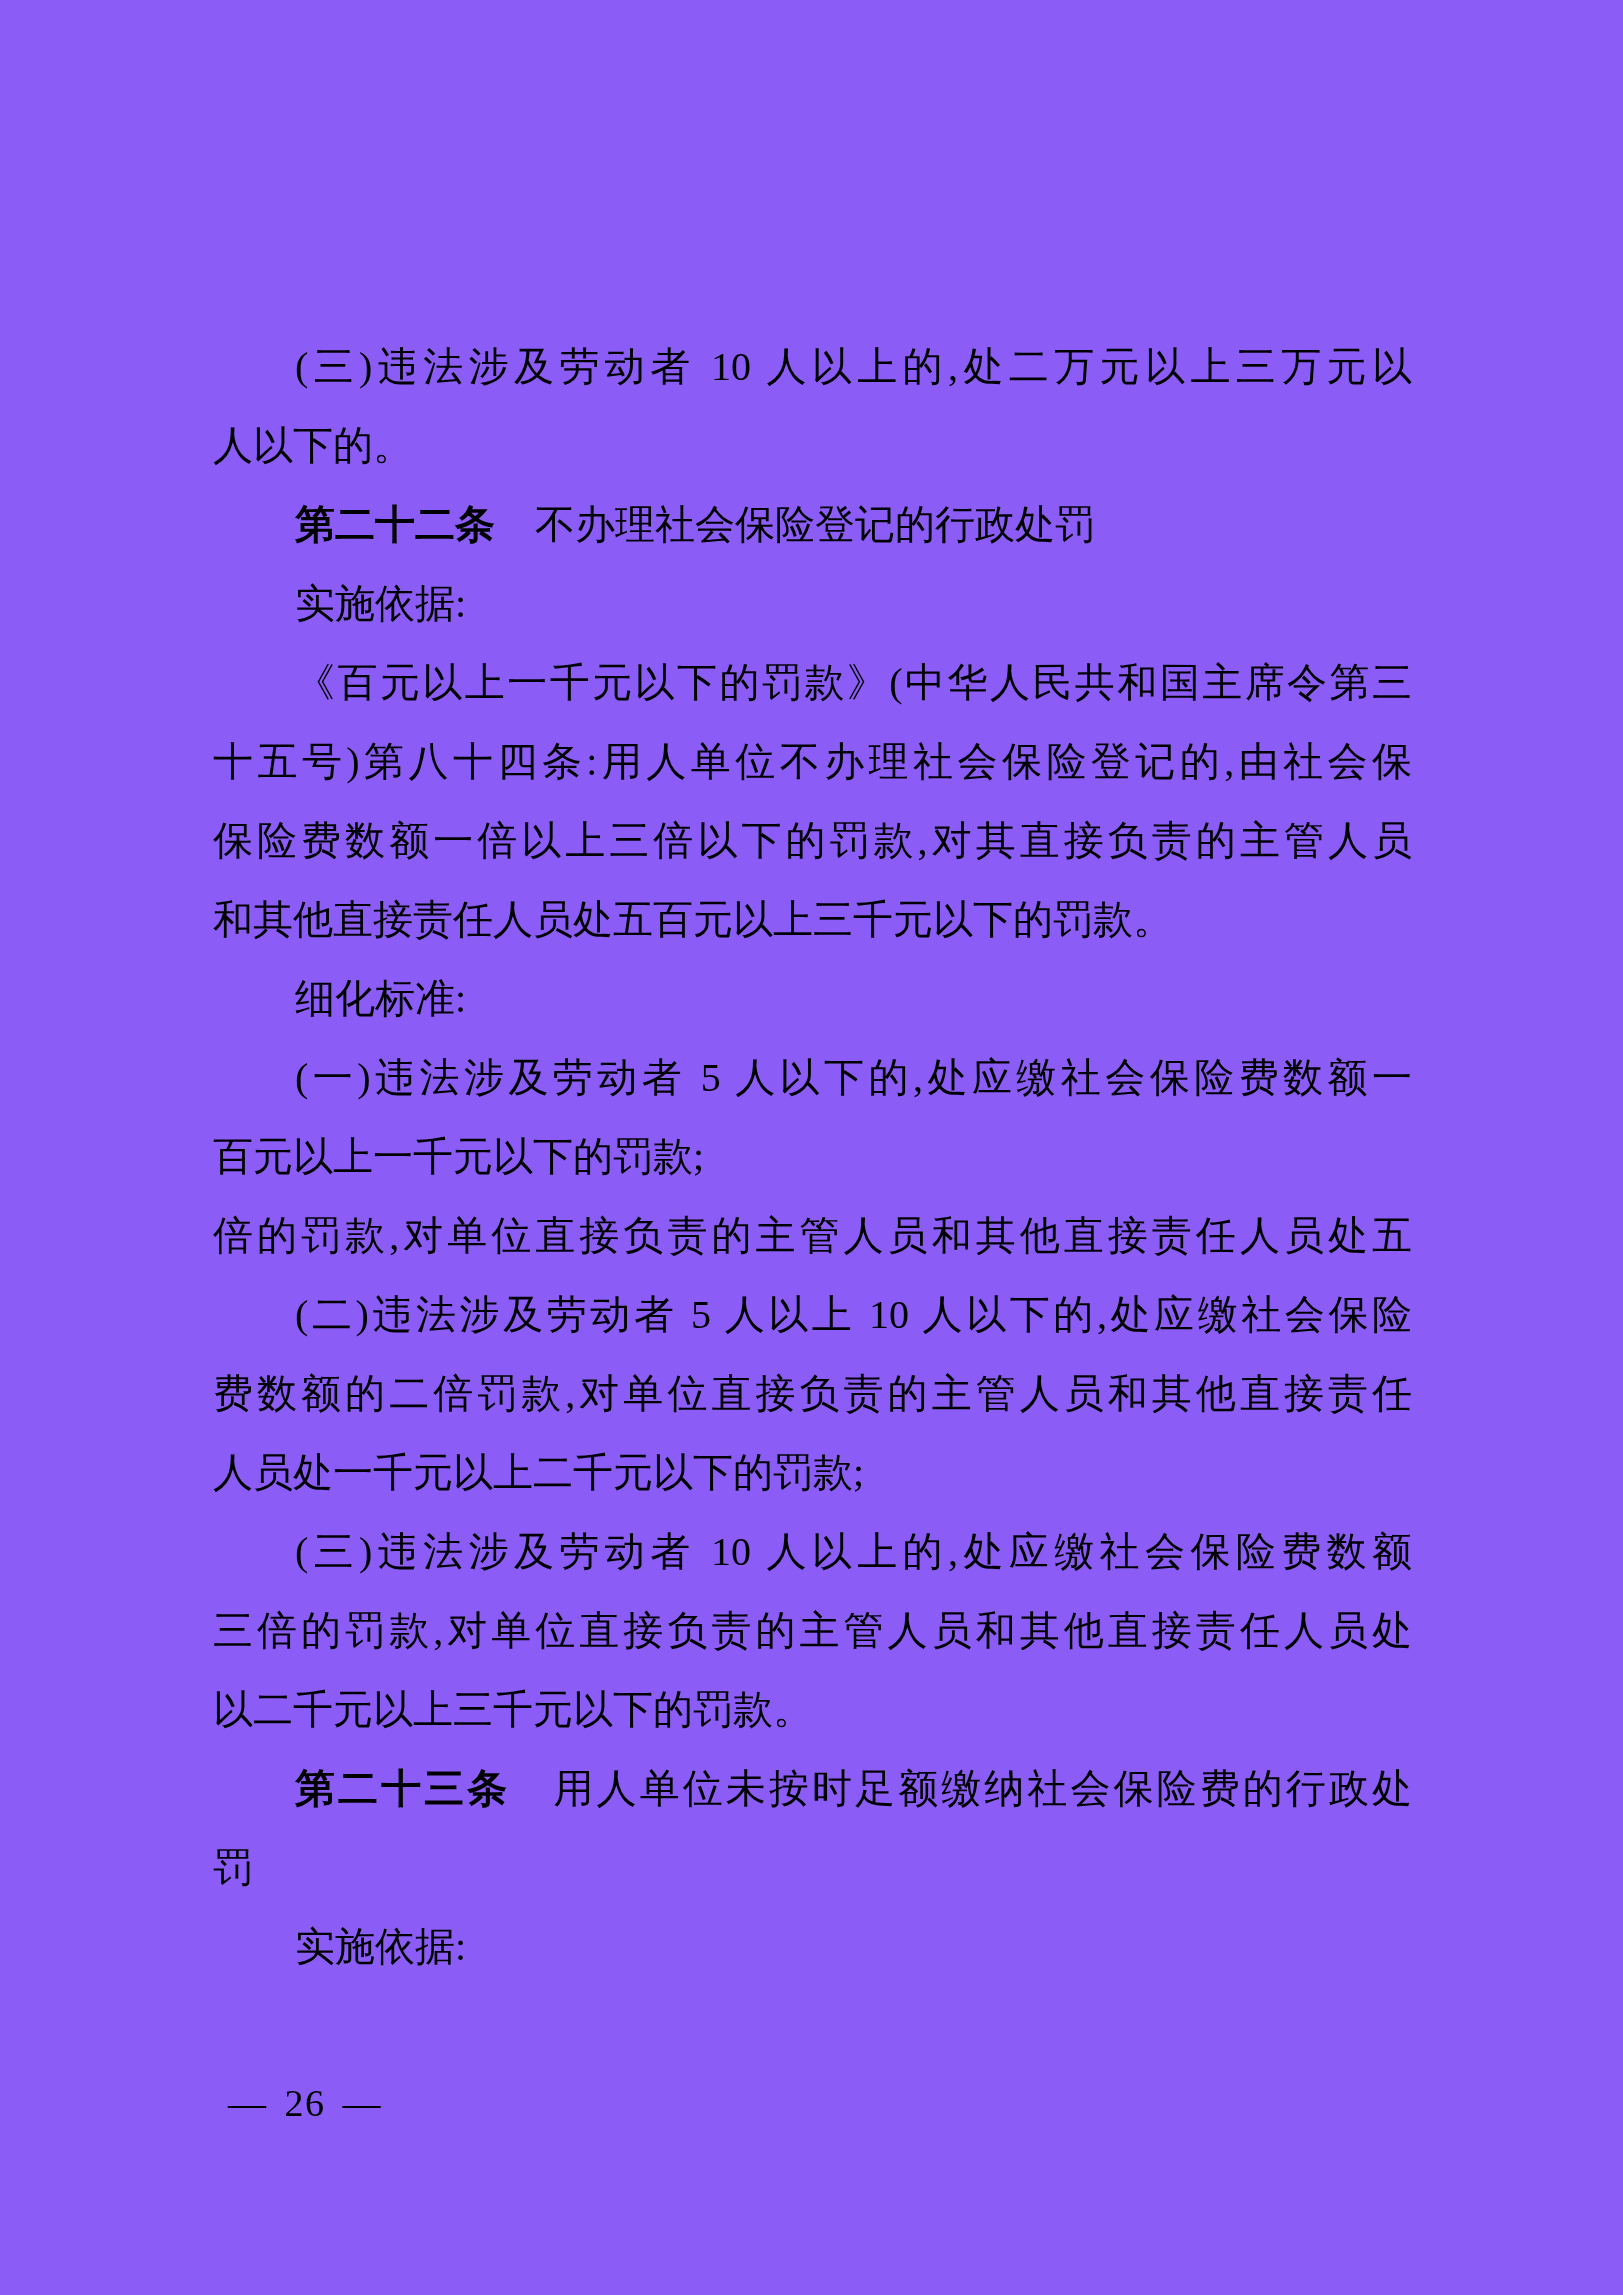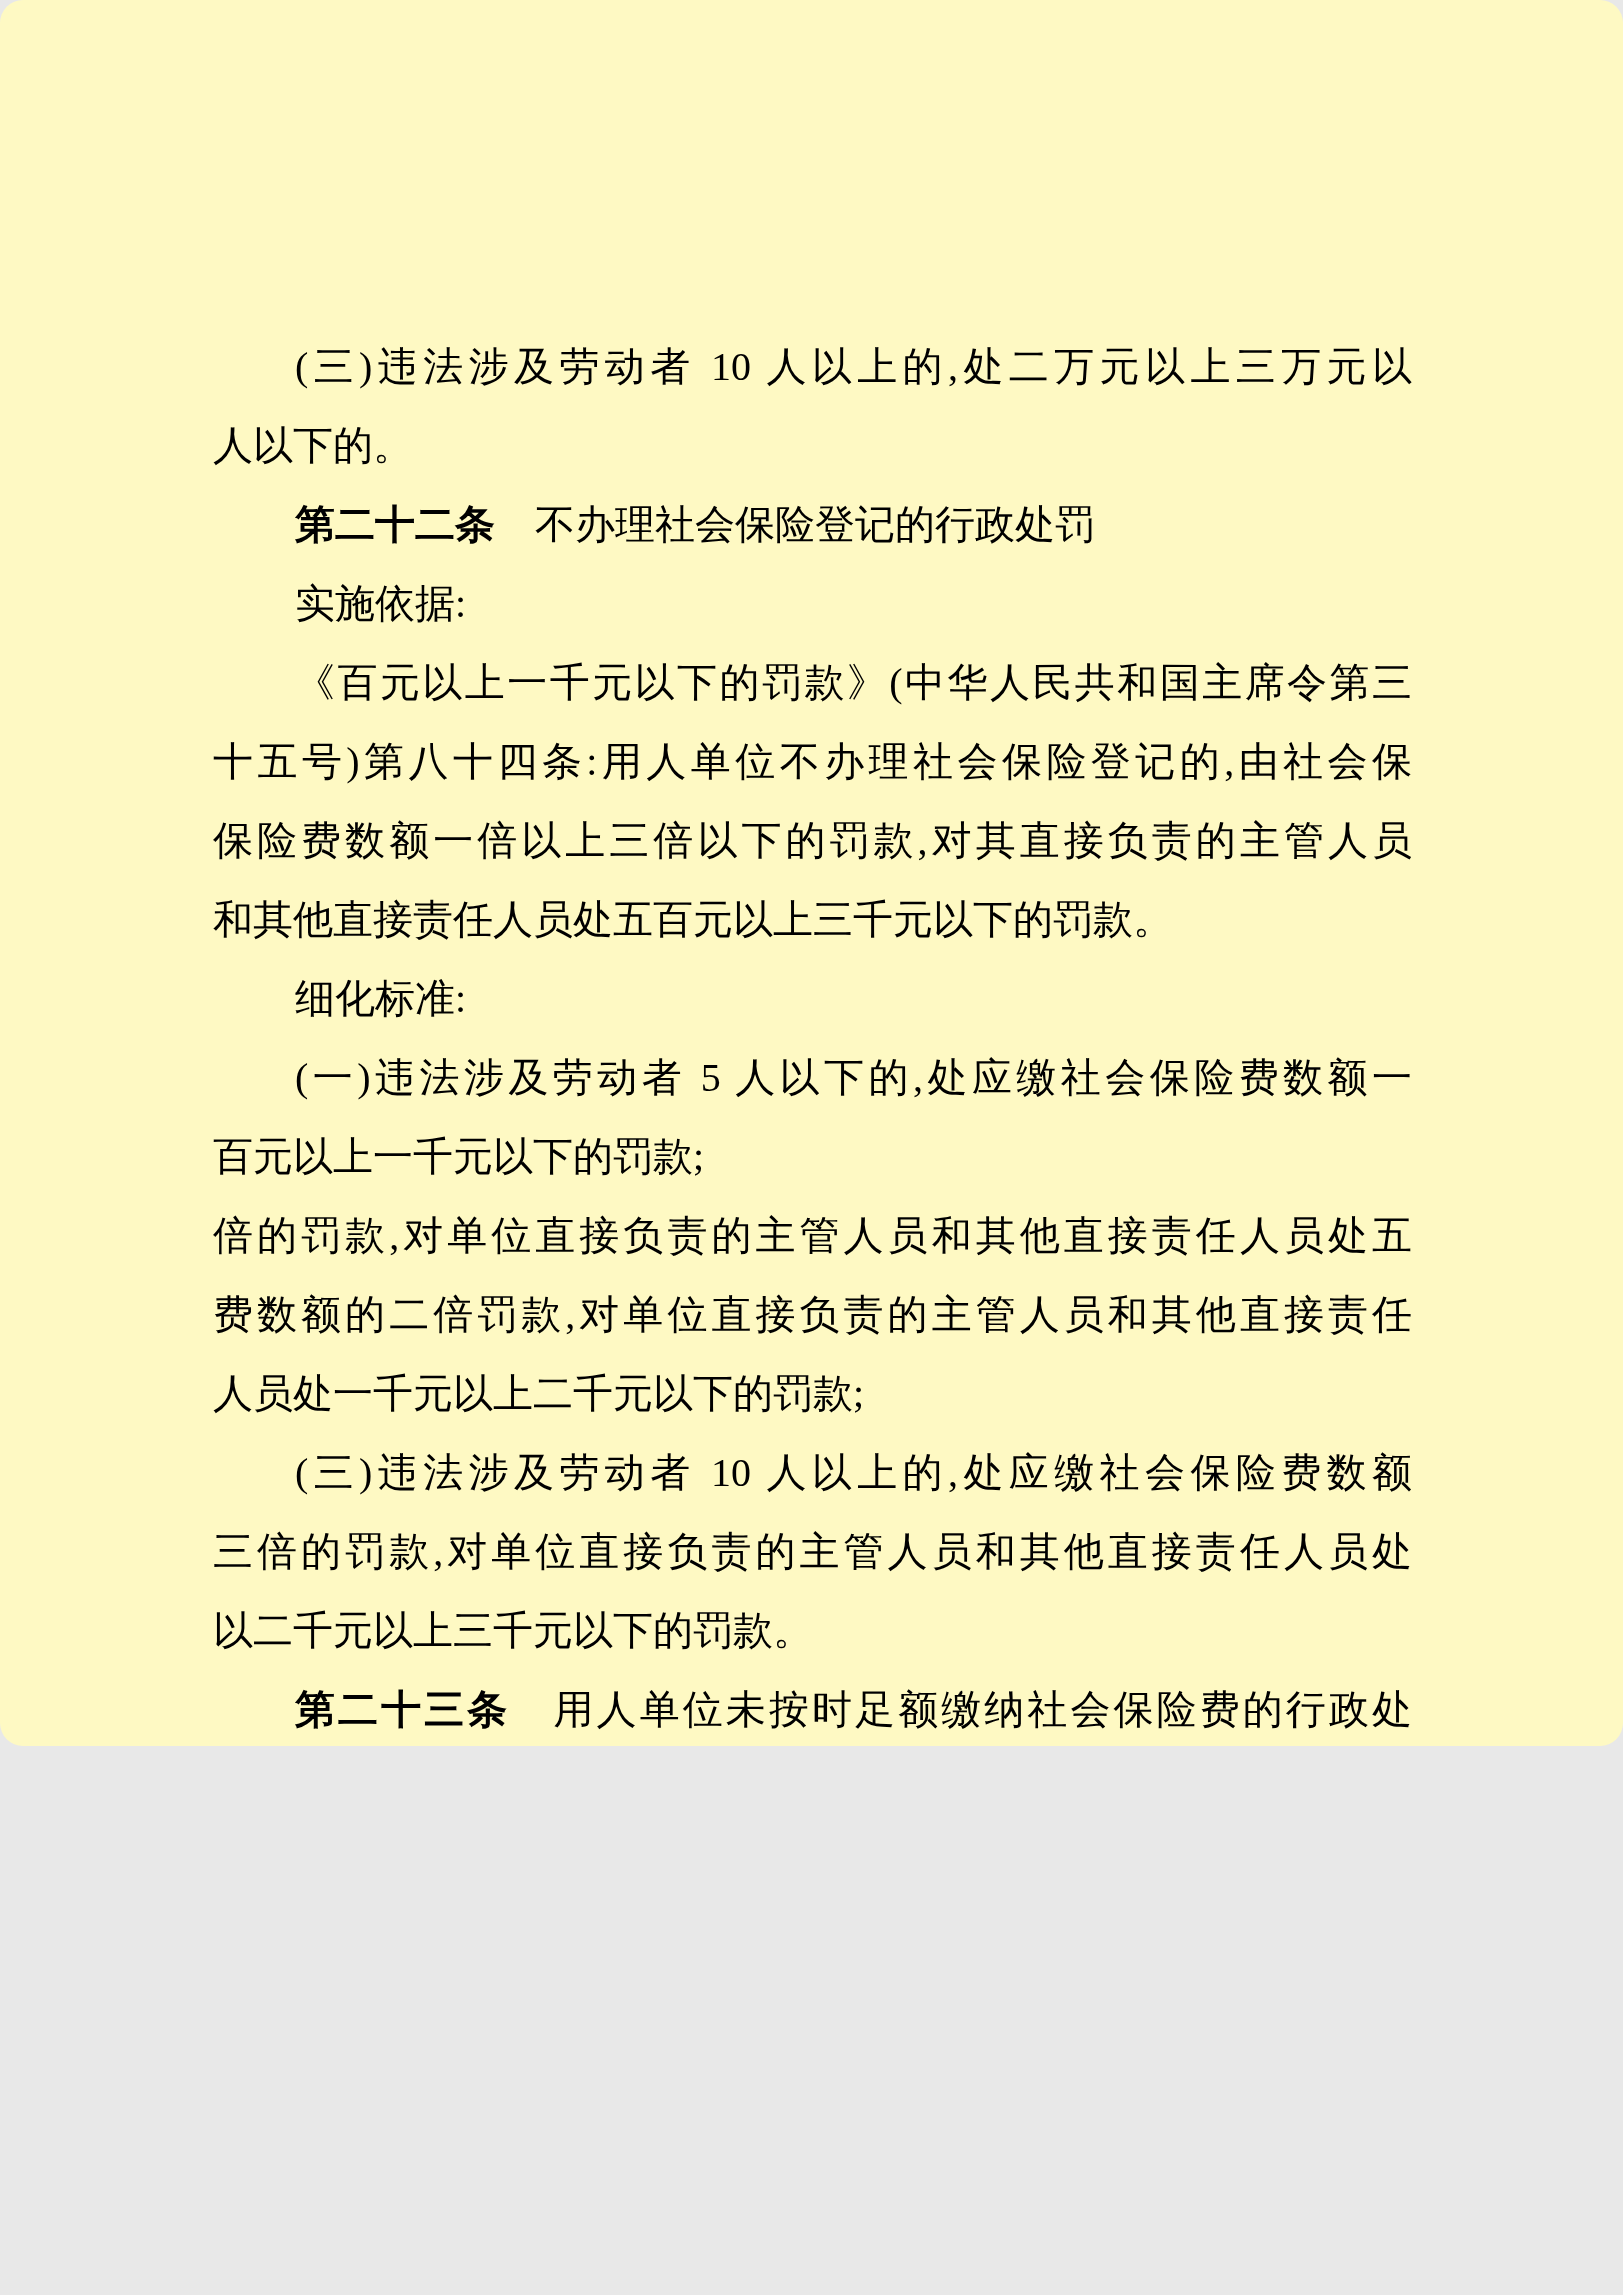--- a/index.html
+++ b/index.html
@@ -3,26 +3,25 @@
 <meta charset="utf-8">
 <style>
   html, body {
     margin: 0;
     padding: 0;
     background: #e8e8e8;
   }
   .page {
     position: relative;
     width: 1623px;
-    height: 1746px;
-    background: #fef9c3;
+    height: 2295px;
+    background: #8b5cf6;
     overflow: hidden;
     font-family: "Liberation Serif", serif;
     color: #000000;
-    border-radius: 23px;
   }
   .doc-body {
     position: absolute;
     left: 213px;
     top: 327px;
     width: 1199px;
     font-size: 40px;
     line-height: 79px;
     color: #000000;
   }
@@ -70,20 +69,21 @@
       <div class="line indent"><span class="seg bold">第二十二条</span><span class="seg">　不办理社会保险登记的行政处罚</span></div>
       <div class="line indent"><span class="seg">实施依据:</span></div>
       <div class="line indent fill"><span class="seg">《百元以上一千元以下的罚款》(中华人民共和国主席令第三</span></div>
       <div class="line fill"><span class="seg">十五号)第八十四条:用人单位不办理社会保险登记的,由社会保</span></div>
       <div class="line fill"><span class="seg">保险费数额一倍以上三倍以下的罚款,对其直接负责的主管人员</span></div>
       <div class="line"><span class="seg">和其他直接责任人员处五百元以上三千元以下的罚款。</span></div>
       <div class="line indent"><span class="seg">细化标准:</span></div>
       <div class="line indent fill"><span class="seg">(一)违法涉及劳动者 5 人以下的,处应缴社会保险费数额一</span></div>
       <div class="line"><span class="seg">百元以上一千元以下的罚款;</span></div>
       <div class="line fill"><span class="seg">倍的罚款,对单位直接负责的主管人员和其他直接责任人员处五</span></div>
+      <div class="line indent fill"><span class="seg">(二)违法涉及劳动者 5 人以上 10 人以下的,处应缴社会保险</span></div>
       <div class="line fill"><span class="seg">费数额的二倍罚款,对单位直接负责的主管人员和其他直接责任</span></div>
       <div class="line"><span class="seg">人员处一千元以上二千元以下的罚款;</span></div>
       <div class="line indent fill"><span class="seg">(三)违法涉及劳动者 10 人以上的,处应缴社会保险费数额</span></div>
       <div class="line fill"><span class="seg">三倍的罚款,对单位直接负责的主管人员和其他直接责任人员处</span></div>
       <div class="line"><span class="seg">以二千元以上三千元以下的罚款。</span></div>
       <div class="line indent fill"><span class="seg bold">第二十三条</span><span class="seg">　用人单位未按时足额缴纳社会保险费的行政处</span></div>
       <div class="line"><span class="seg">罚</span></div>
       <div class="line indent"><span class="seg">实施依据:</span></div>
     </div>
   <div class="footer">— 26 —</div>

